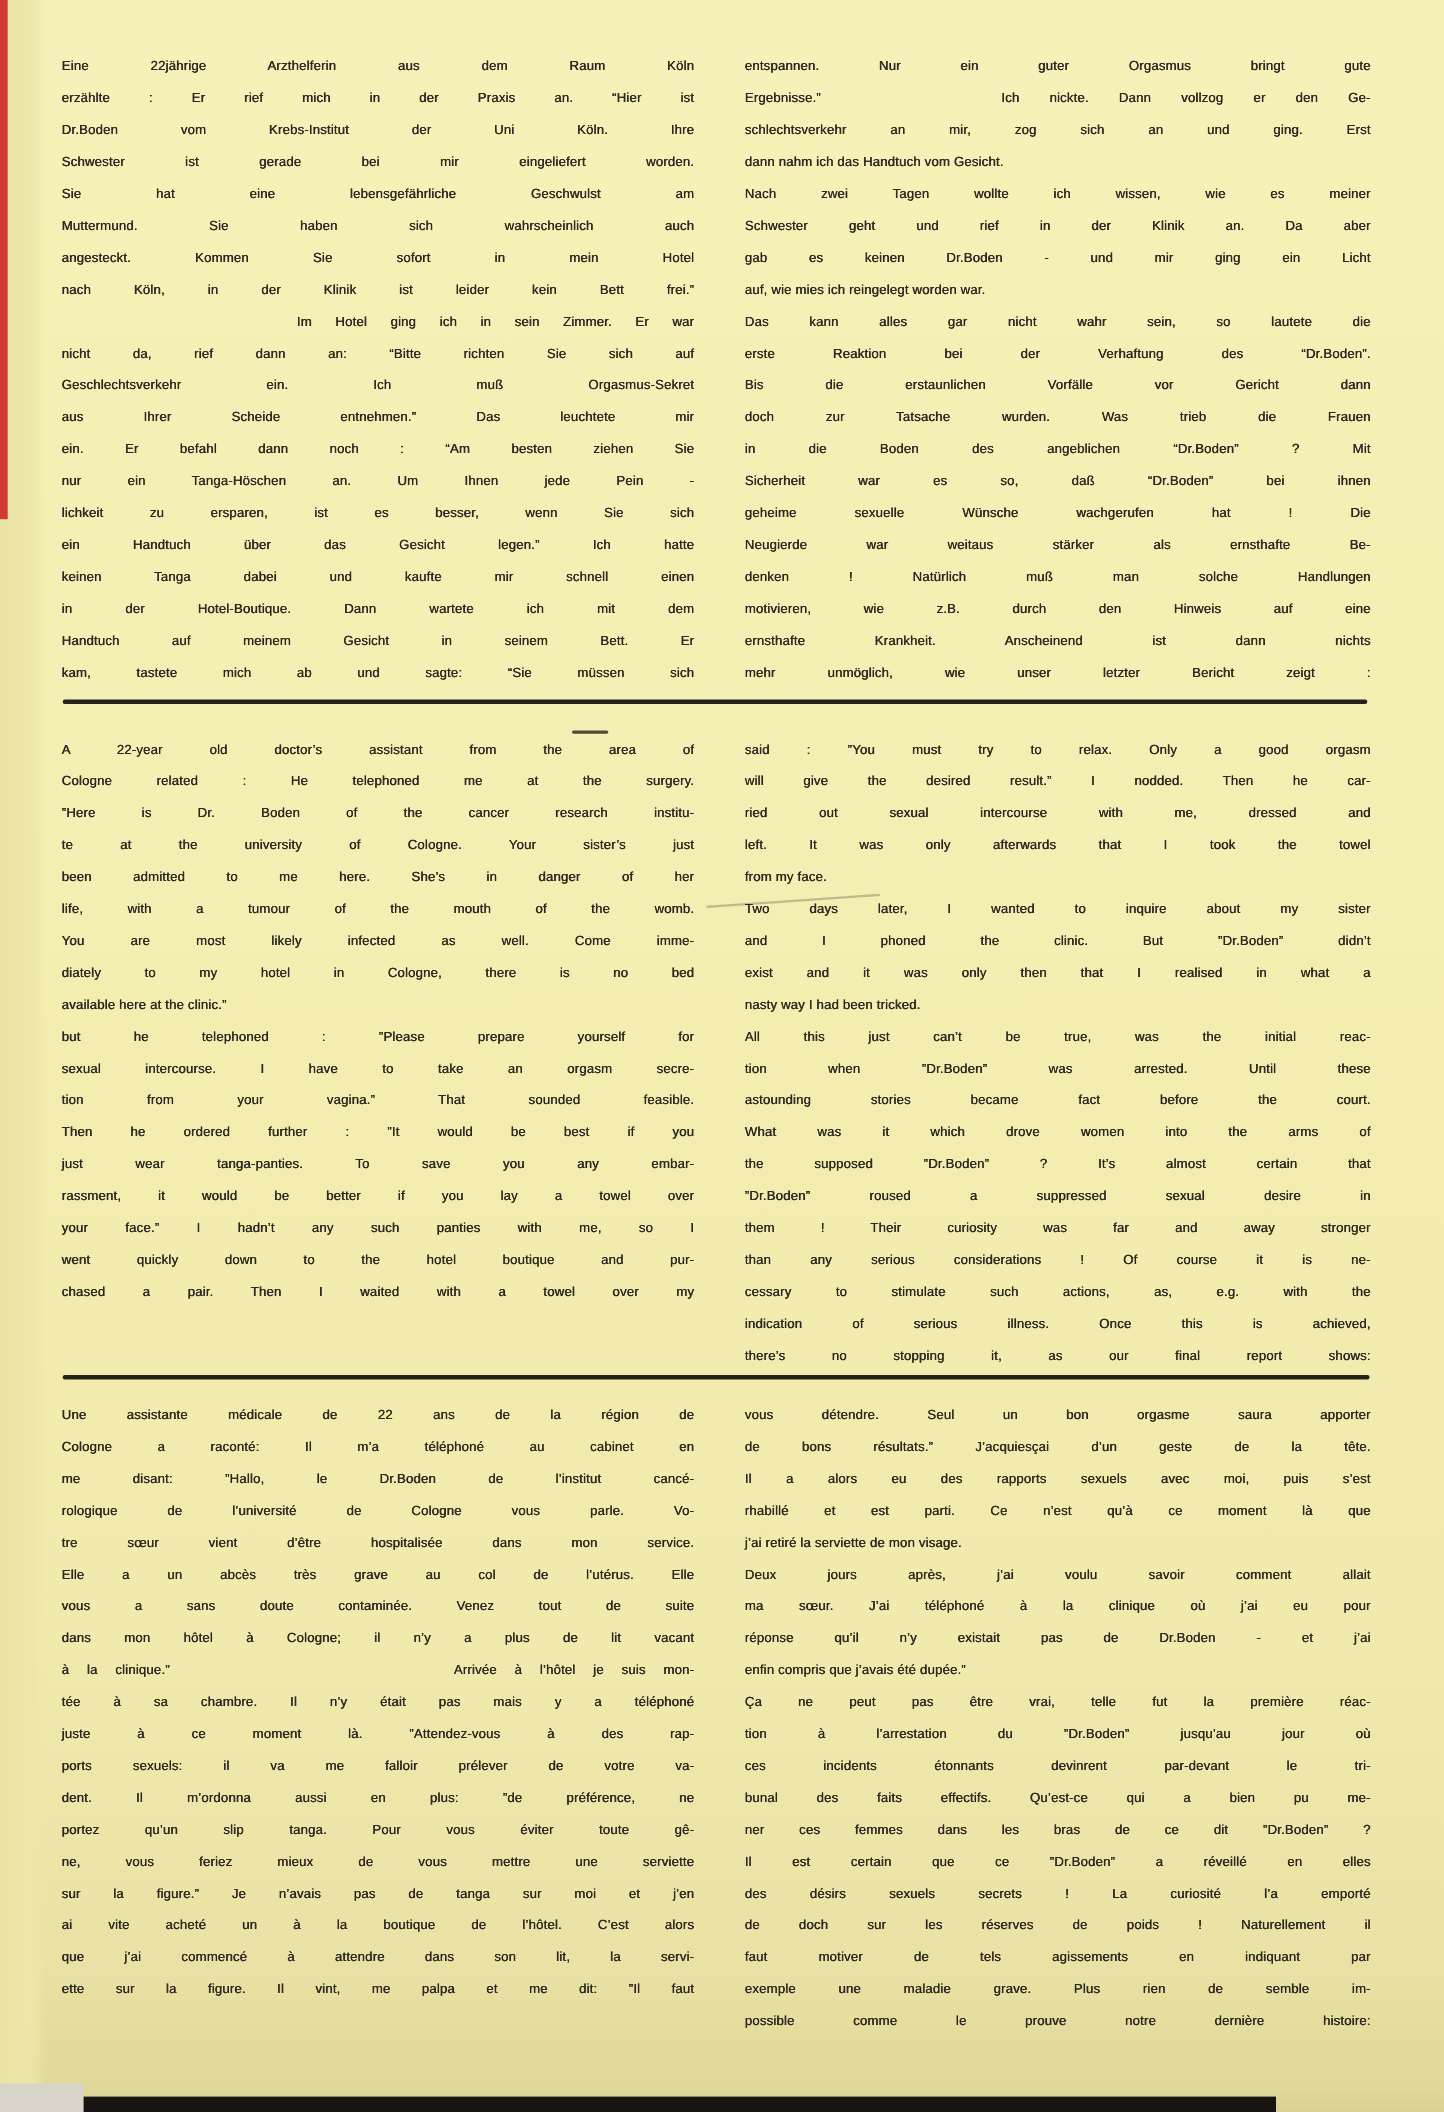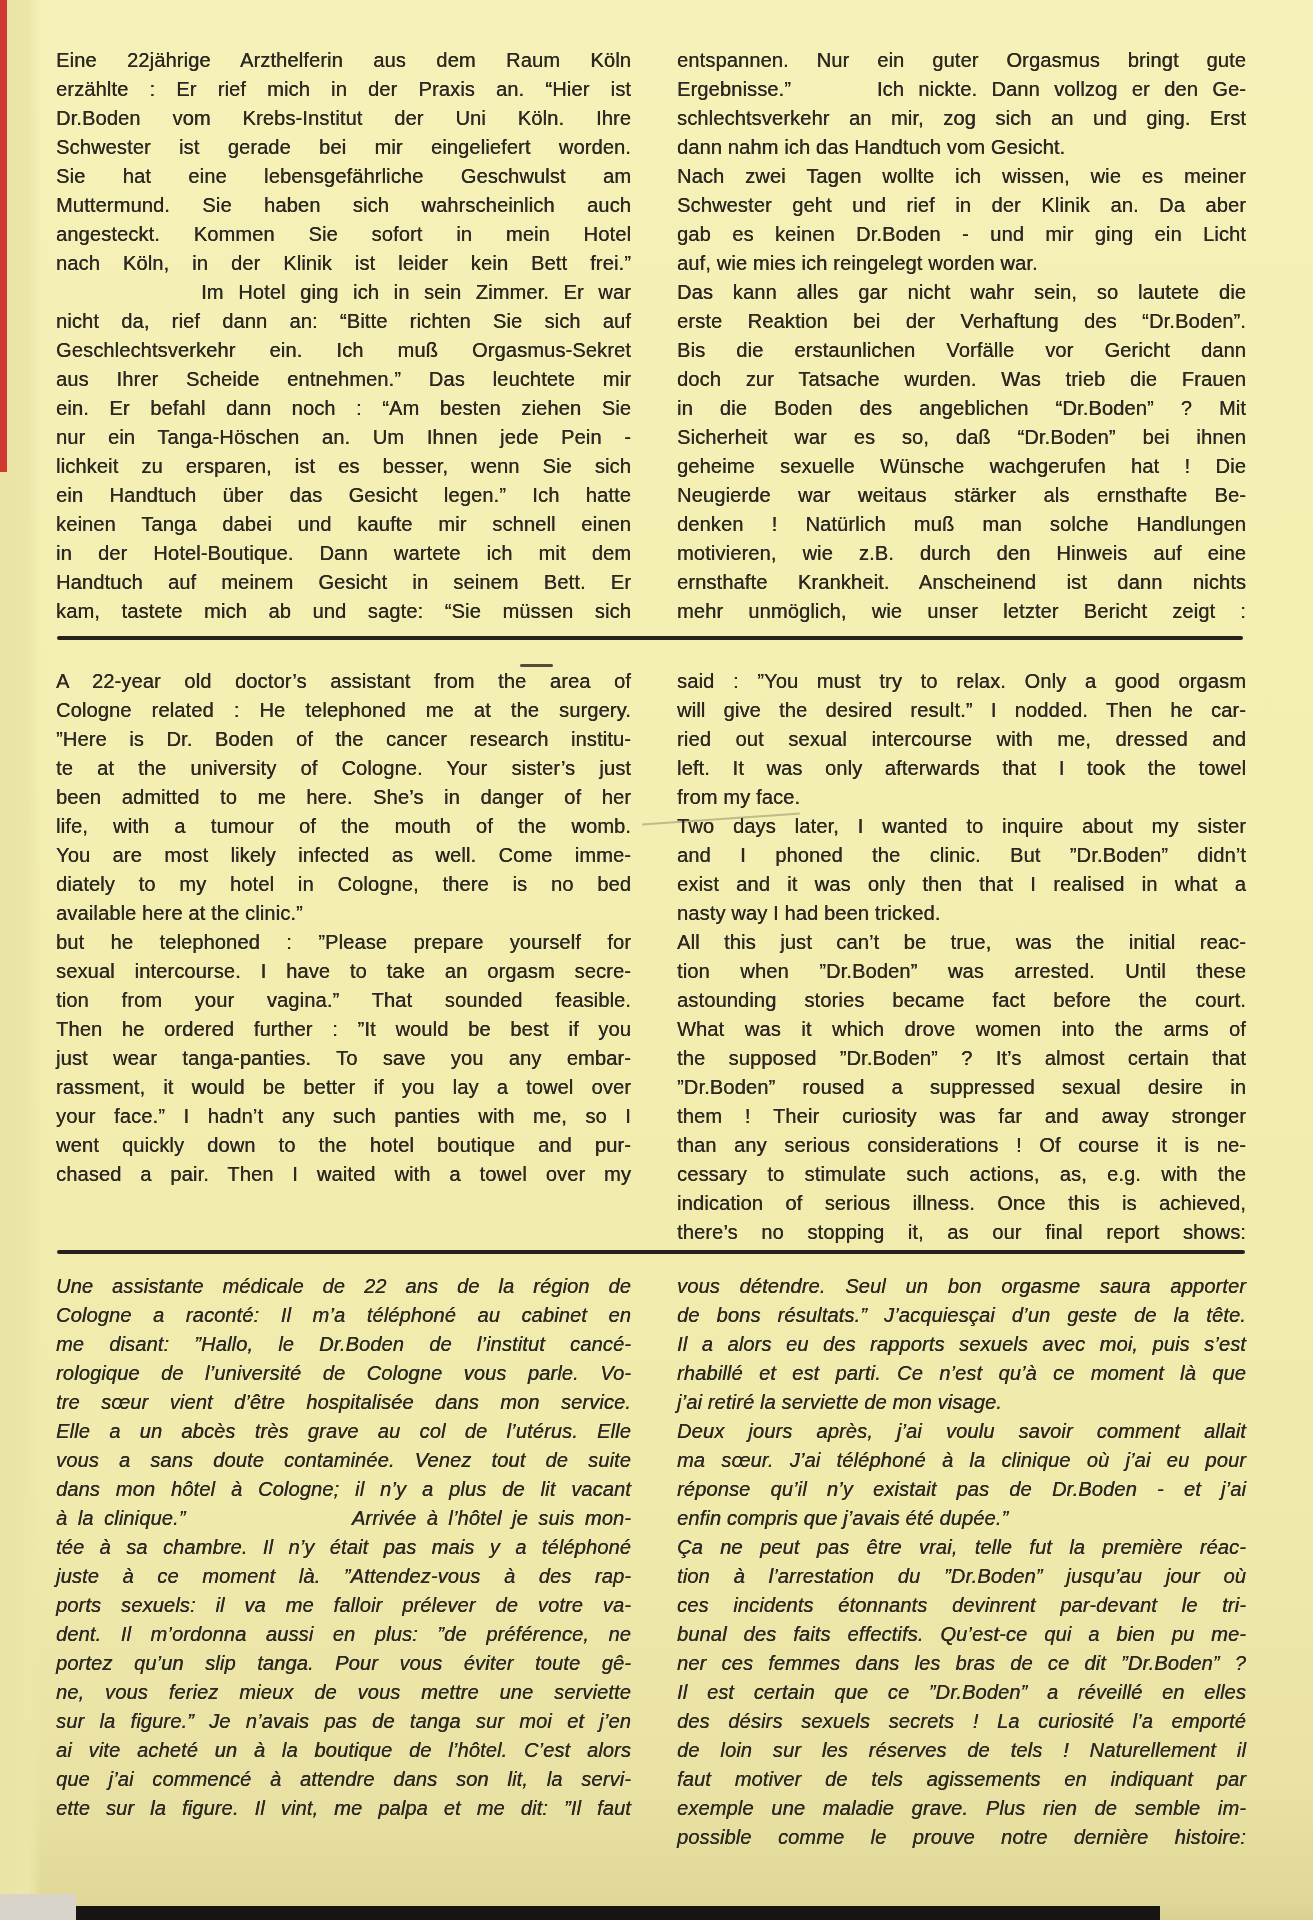--- a/index.html
+++ b/index.html
@@ -10,30 +10,30 @@
   }
   .page{
     position:absolute;inset:0;
     background:
       linear-gradient(90deg, var(--c-paper_edge,#e9e4a4) 0px, #ece7a9 28px, rgba(236,231,169,0) 42px),
       linear-gradient(180deg, #f5f1b8 0%, #f3eeb0 50%, #f0eaac 78%, #e9e2a4 93%, #dfd898 99%, #d8d190 100%);
   }
   .col{
     position:absolute;
     color:var(--c-text,#2d2822);
-    font-size:20px;line-height:29px;font-weight:400;
+    font-size:12px;line-height:29px;font-weight:400;
     letter-spacing:0.15px;
     text-shadow:0.3px 0 0 currentColor;
   }
   .col-0{left:56px;width:575px;}
   .col-1{left:677px;width:569px;}
   .sec{position:absolute;left:0;width:100%;height:580px;}
   #sec-0{top:46px;}
   #sec-1{top:667px;}
-  #sec-2{top:1272px;font-style:italic;}
+  #sec-2{top:1272px;}
   .line{height:29px;text-align:justify;text-align-last:justify;overflow:visible;white-space:normal;}
   .line.flush{text-align:center;text-align-last:left;}
   .hrule{position:absolute;height:4px;background:var(--c-rule,#25221d);border-radius:2px;}
   #rule-1{left:57px;top:636px;width:1186px;}
   #rule-2{left:57px;top:1250px;width:1188px;}
   .red-stripe{position:absolute;left:0;top:0;width:7px;height:472px;background:var(--c-red_stripe,#d03a33);}
   .bottom-bar{position:absolute;left:76px;top:1906px;width:1084px;height:14px;background:var(--c-bottom_bar,#171412);}
   .corner-patch{position:absolute;left:0;top:1894px;width:76px;height:26px;background:var(--c-corner_patch,#d8d4c9);}
   .ink-dash{position:absolute;left:520px;top:664px;width:33px;height:3px;background:#332e26;opacity:.85;border-radius:2px;}
   .crease{position:absolute;left:642px;top:818px;width:158px;height:2px;background:rgba(110,100,75,.38);transform:rotate(-4deg);}
@@ -176,21 +176,21 @@
         <div class="line">ma sœur. J’ai téléphoné à la clinique où j’ai eu pour</div>
         <div class="line">réponse qu’il n’y existait pas de Dr.Boden - et j’ai</div>
         <div class="line flush">enfin compris que j’avais été dupée.”</div>
         <div class="line">Ça ne peut pas être vrai, telle fut la première réac-</div>
         <div class="line">tion à l’arrestation du ”Dr.Boden” jusqu’au jour où</div>
         <div class="line">ces incidents étonnants devinrent par-devant le tri-</div>
         <div class="line">bunal des faits effectifs. Qu’est-ce qui a bien pu me-</div>
         <div class="line">ner ces femmes dans les bras de ce dit ”Dr.Boden” ?</div>
         <div class="line">Il est certain que ce ”Dr.Boden” a réveillé en elles</div>
         <div class="line">des désirs sexuels secrets ! La curiosité l’a emporté</div>
-        <div class="line">de loin sur les réserves de tels ! Naturellement il</div>
+        <div class="line">de doch sur les réserves de poids ! Naturellement il</div>
         <div class="line">faut motiver de tels agissements en indiquant par</div>
         <div class="line">exemple une maladie grave. Plus rien de semble im-</div>
         <div class="line">possible comme le prouve notre dernière histoire:</div>
       </div>
   </section>
 
   <div class="corner-patch"></div>
   <div class="bottom-bar"></div>
 
 </div>

